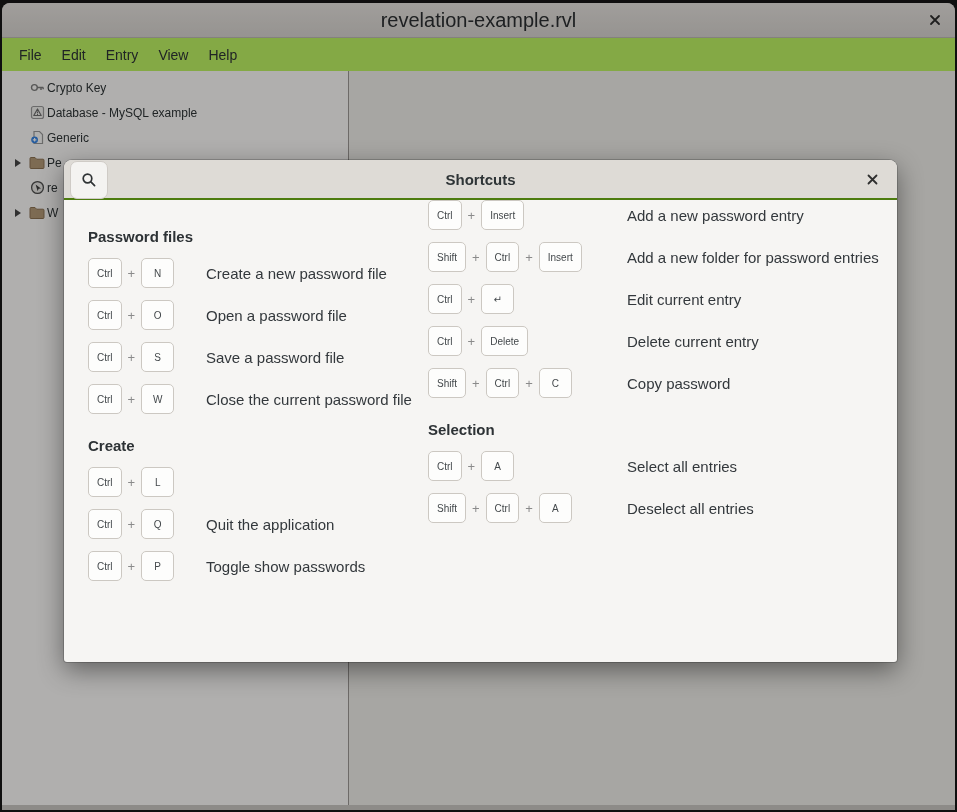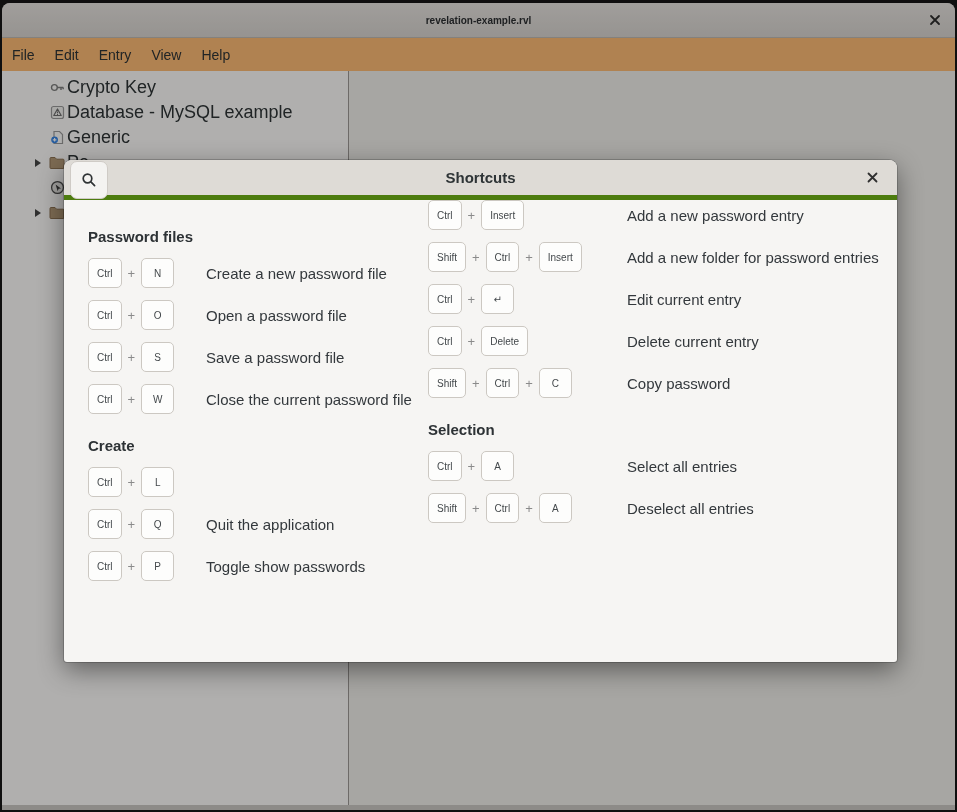--- a/index.html
+++ b/index.html
@@ -17,43 +17,43 @@
     display:flex; flex-direction:column;
     background:#cbc7c3;
   }
   .titlebar {
     height:35px; flex:0 0 35px;
     background:linear-gradient(#e6e3df,#d7d3cf);
     border-bottom:1px solid #bdb9b4;
     display:flex; align-items:center; justify-content:center;
     position:relative;
   }
-  .titlebar .title { font-size:10px; font-weight:bold; color:#2c2f31; }
+  .titlebar .title { font-size:20px; font-weight:normal; color:#2c2f31; }
   .winclose {
     position:absolute; right:9px; top:50%; transform:translateY(-50%);
     width:22px; height:22px; display:flex; align-items:center; justify-content:center;
     cursor:default;
   }
   .menubar {
     height:33px; flex:0 0 33px;
-    background:#fdba74;
-    display:flex; align-items:center; padding-left:0;
+    background:#bef264;
+    display:flex; align-items:center; padding-left:7px;
   }
   .menubar .menu-item {
     font-size:14px; color:#2e3436; padding:6px 10px;
   }
   .content { flex:1 1 auto; display:flex; min-height:0; }
   .sidebar { width:346px; flex:0 0 346px; background:#fcfbf9; padding-top:4px; }
   .divider { width:1px; background:#9d9995; }
   .mainpane { flex:1 1 auto; background:#f0eeea; }
   .bottomstrip { height:5px; flex:0 0 5px; background:#cbc7c3; }
 
   .tree-row {
-    display:flex; align-items:center; height:25px; padding-left:33px;
-    font-size:18px; color:#2e3436;text-align:center;
+    display:flex; align-items:center; height:25px; padding-left:13px;
+    font-size:12px; color:#2e3436;text-align:center;
   }
   .tree-expander { width:14px; flex:0 0 14px; display:flex; align-items:center; }
   .tree-expander .tri {
     width:0; height:0;
     border-left:6px solid #454545;
     border-top:4px solid transparent;
     border-bottom:4px solid transparent;
   }
   .tree-icon { width:16px; height:16px; flex:0 0 16px; margin-right:2px;
     display:flex; align-items:center; justify-content:center; }
@@ -63,21 +63,21 @@
   .dim-overlay { position:absolute; inset:0; background:rgba(0,0,0,0.30); z-index:5; }
 
   
   .dialog {
     position:absolute; left:64px; top:160px; width:833px; height:502px;
     background:#f6f5f3; border-radius:8px 8px 3px 3px;
     box-shadow:0 8px 26px rgba(0,0,0,0.45), 0 0 0 1px rgba(0,0,0,0.18);
     z-index:10; overflow:hidden;
   }
   .dlg-header {
-    height:40px; background:#dedbd6; border-bottom:5px solid #4d7c0f;
+    height:40px; background:#dedbd6; border-bottom:2px solid #4d7c0f;
     position:relative; display:flex; align-items:center; justify-content:center;
   }
   .dlg-title { font-size:15px; font-weight:bold; color:#2e3436; }
   .search-btn {
     position:absolute; left:6px; top:1px; width:38px; height:38px;
     background:#f4f3f1; border:1px solid #cfcbc6; border-radius:7px;
     display:flex; align-items:center; justify-content:center;
   }
   .dlg-close {
     position:absolute; right:14px; top:50%; transform:translateY(-50%);

